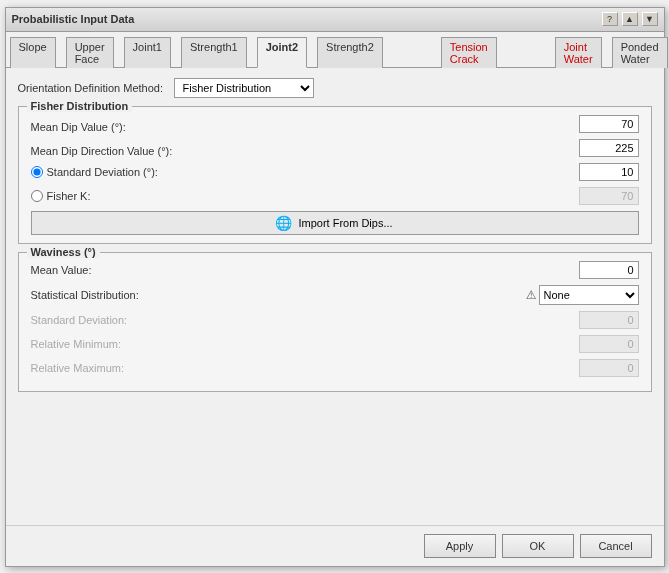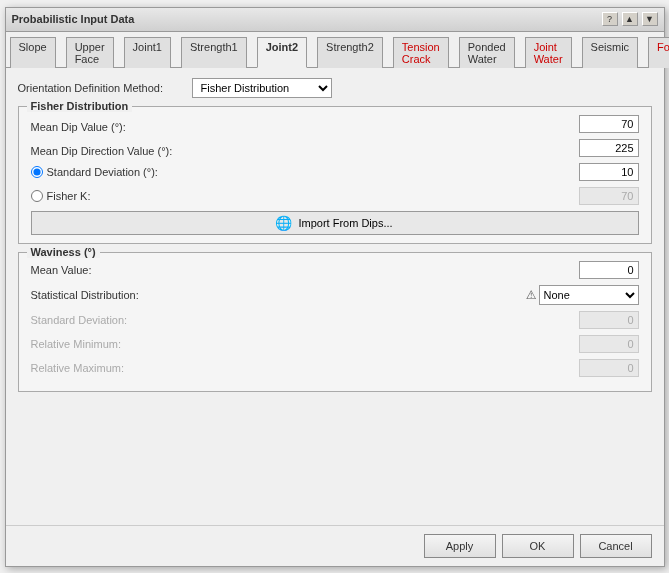--- a/index.html
+++ b/index.html
@@ -72,33 +72,33 @@
       color: #333;
       position: relative;
       top: 1px;
     }
     .tab.active {
       background: #f0f0f0;
       border-bottom: 1px solid #f0f0f0;
       font-weight: bold;
       z-index: 1;
     }
-    .tab.red { color: #cc0000; }
+    .tab.red { color: #cc0000; margin-left: 48px; }
     .content {
       flex: 1;
       padding: 10px 12px;
       display: flex;
       flex-direction: column;
       gap: 8px;
       overflow: auto;
     }
     .orientation-row {
       display: flex;
       align-items: center;
-      gap: 24px;
+      gap: 6px;
     }
     .orientation-label {
       font-size: 11px;
       color: #333;
       min-width: 150px;
     }
     .select-box {
       width: 140px;
       height: 20px;
       font-size: 11px;
@@ -245,22 +245,22 @@
   </div>
 
   <div class="tab-bar">
     <div class="tab">Slope</div>
     <div class="tab">Upper Face</div>
     <div class="tab">Joint1</div>
     <div class="tab">Strength1</div>
     <div class="tab active">Joint2</div>
     <div class="tab">Strength2</div>
     <div class="tab red">Tension Crack</div>
+    <div class="tab red">Joint Water</div>
     <div class="tab">Ponded Water</div>
-    <div class="tab red">Joint Water</div>
     <div class="tab">Seismic</div>
     <div class="tab red">Forces</div>
   </div>
 
   <div class="content">
 
     <div class="orientation-row">
       <span class="orientation-label">Orientation Definition Method:</span>
       <select class="select-box">
         <option>Fisher Distribution</option>

